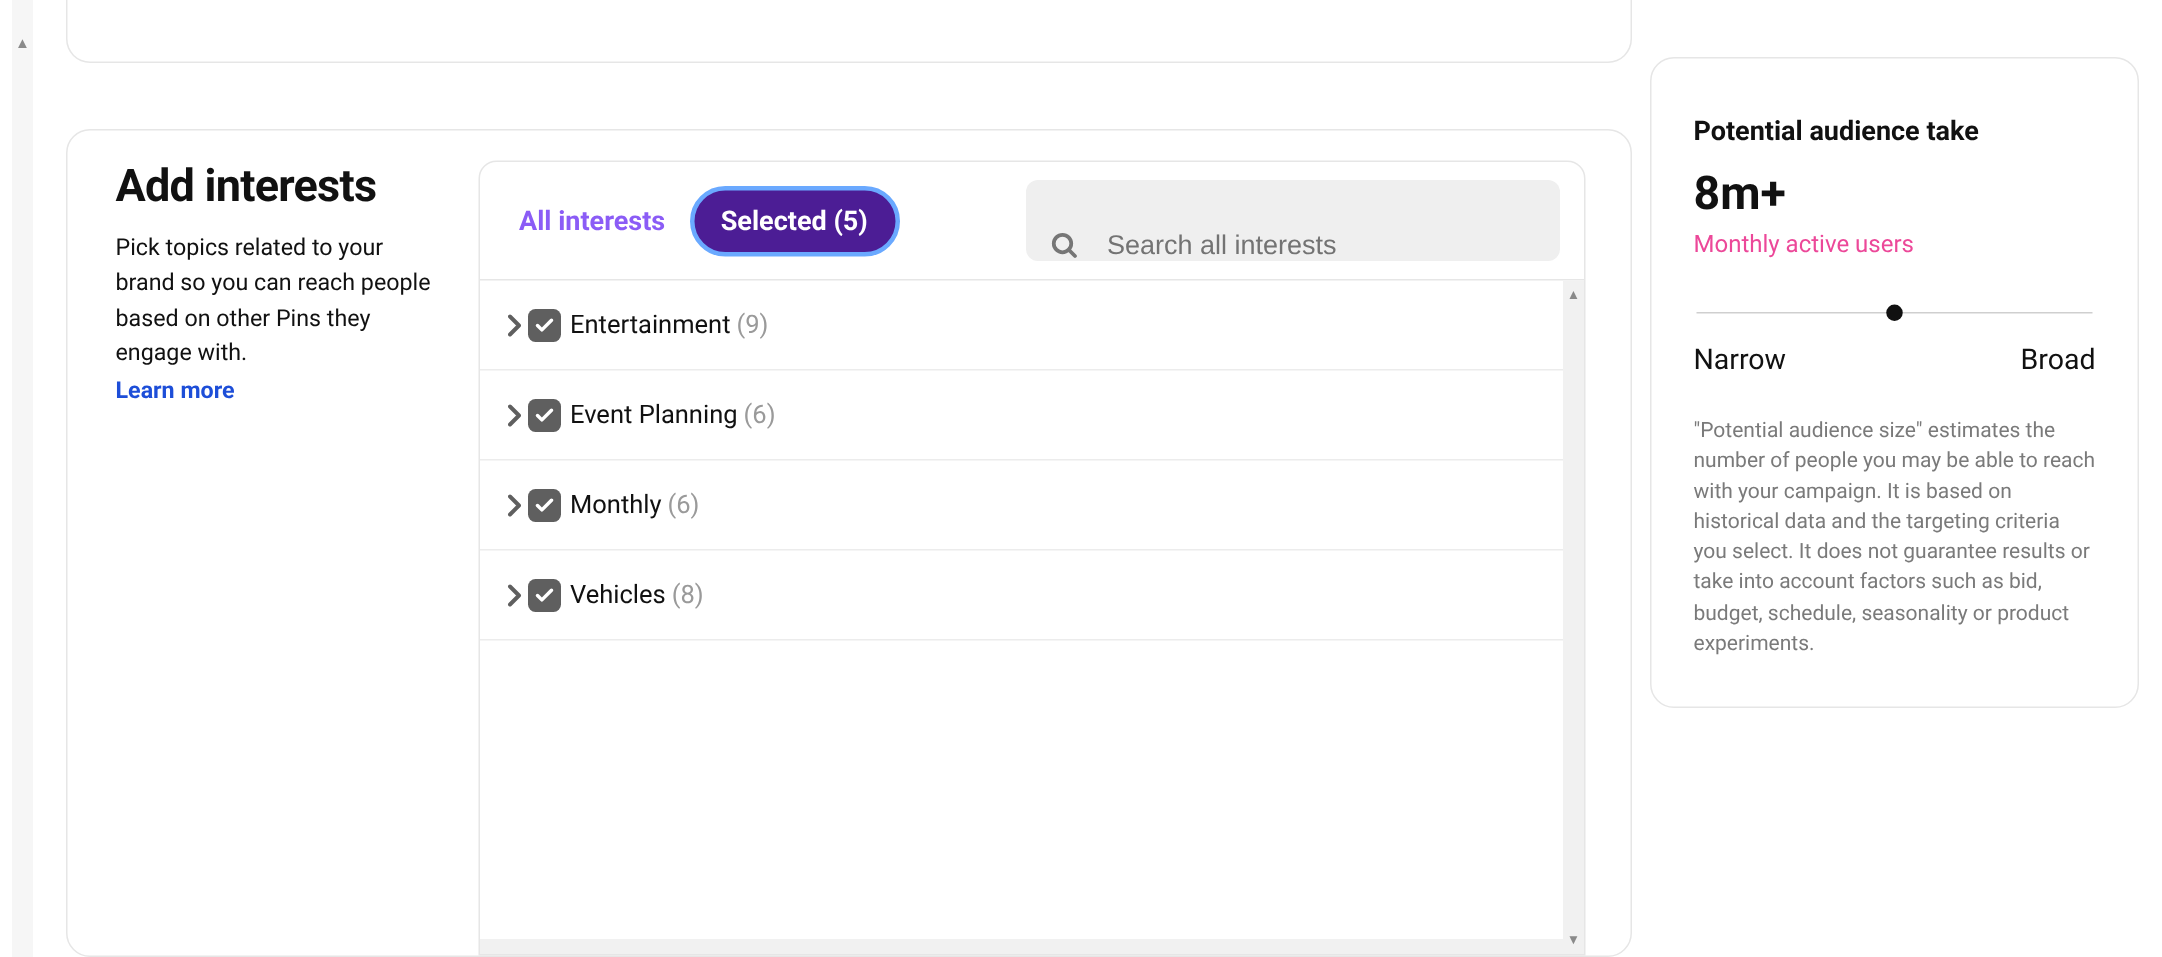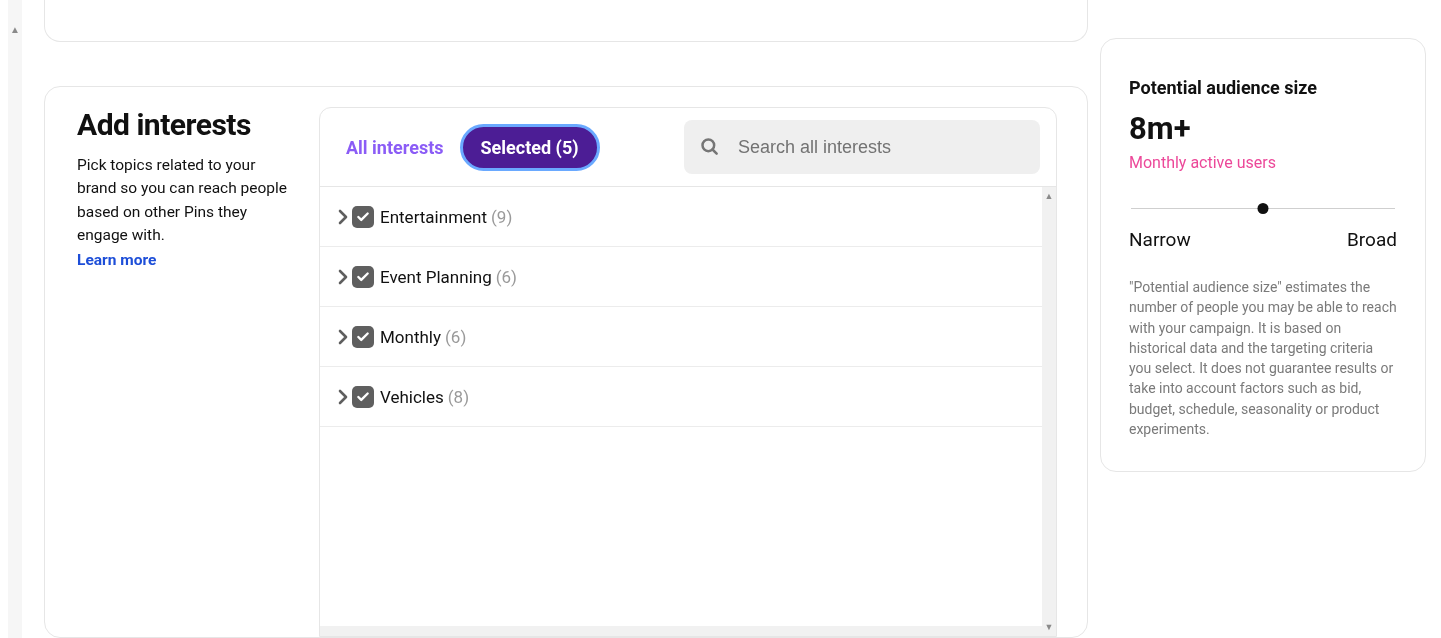--- a/index.html
+++ b/index.html
@@ -107,21 +107,21 @@
     padding: 10px 18px;
     border-radius: 999px;
     border: 3.5px solid #6aa9ff;
     cursor: pointer;
   }
   .search-wrap {
     margin-left: auto;
     background: #efefef;
     border-radius: 8px;
     display: flex;
-    align-items: center;
+    align-items: flex-end;
     padding: 0 16px;
     height: 54px;
     width: 356px;
   }
   .search-wrap svg { flex-shrink: 0; }
   .search-wrap input {
     border: none;
     background: transparent;
     font-size: 18px;
     color: #5f5f5f;
@@ -343,21 +343,21 @@
       <div class="list-scroll">
         <span class="arr">▲</span>
         <span class="arr">▼</span>
       </div>
       <div class="hscroll"></div>
     </div>
   </div>
 </div>
 
 <div class="side-card">
-  <h3>Potential audience size</h3>
+  <h3>Potential audience take</h3>
   <div class="big">8m+</div>
   <div class="sub">Monthly active users</div>
   <div class="gauge">
     <div class="line"></div>
     <div class="dot"></div>
   </div>
   <div class="gauge-labels">
     <span>Narrow</span>
     <span>Broad</span>
   </div>

